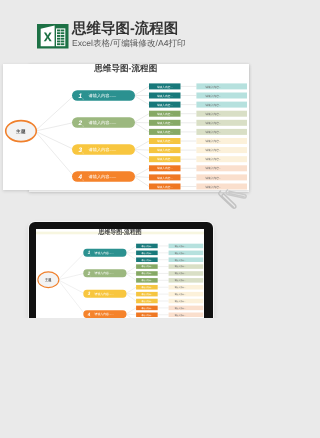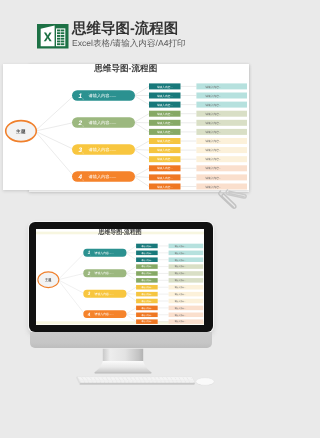--- a/index.html
+++ b/index.html
@@ -2,21 +2,21 @@
 <html><head>
 <meta charset="utf-8">
 <style>
   html,body{margin:0;padding:0;}
   body{width:252px;height:438px;overflow:hidden;
        font-family:"Liberation Sans",sans-serif;
        background:#eaeaea;
        -webkit-font-smoothing:antialiased;
        text-rendering:geometricPrecision;}
   svg text{-webkit-font-smoothing:antialiased;}
-  #root{position:relative;width:252px;height:438px;background:#eaeaea;overflow:hidden;}
+  #root{position:relative;width:252px;height:318px;background:#eaeaea;overflow:hidden;}
 
   
   .hdr-icon{position:absolute;left:37px;top:24.2px;width:31.5px;height:24.5px;}
   .hdr-title{position:absolute;left:72px;top:22px;font-size:14.5px;font-weight:bold;
              color:#333;line-height:15px;white-space:nowrap;}
   .hdr-sub{position:absolute;left:72px;top:38px;font-size:8.6px;color:#5a5a5a;
            line-height:10px;white-space:nowrap;}
 
   
   .card-back{position:absolute;left:29px;top:64px;width:219.5px;height:128px;
@@ -61,21 +61,21 @@
       <rect x="23.9" y="11.0" width="3.4" height="1.9"></rect>
       <rect x="20.0" y="13.75" width="3.4" height="1.9"></rect>
       <rect x="23.9" y="13.75" width="3.4" height="1.9"></rect>
       <rect x="20.0" y="16.5" width="3.4" height="1.9"></rect>
       <rect x="23.9" y="16.5" width="3.4" height="1.9"></rect>
       <rect x="20.0" y="19.25" width="3.4" height="1.9"></rect>
       <rect x="23.9" y="19.25" width="3.4" height="1.9"></rect>
     </g>
   </svg>
   <div class="hdr-title">思维导图-流程图</div>
-  <div class="hdr-sub">Excel表格/请输入内容/A4打印</div>
+  <div class="hdr-sub">Excel表格/可编辑修改/A4打印</div>
 
   <div class="card-back"></div>
   <div class="card">
     <div id="mm-main">
         <svg width="245.5" height="126.5" viewBox="0 0 245.5 126.5" preserveAspectRatio="none" style="position: absolute; left: 0px; top: 0px;">
           <g stroke="#dadada" stroke-width="0.55" fill="none">
             <line x1="32.1" y1="67.1" x2="71" y2="31.5"></line>
             <line x1="32.1" y1="67.1" x2="71" y2="58.5"></line>
             <line x1="32.1" y1="67.1" x2="71" y2="85.5"></line>
             <line x1="32.1" y1="67.1" x2="71" y2="112.5"></line>

